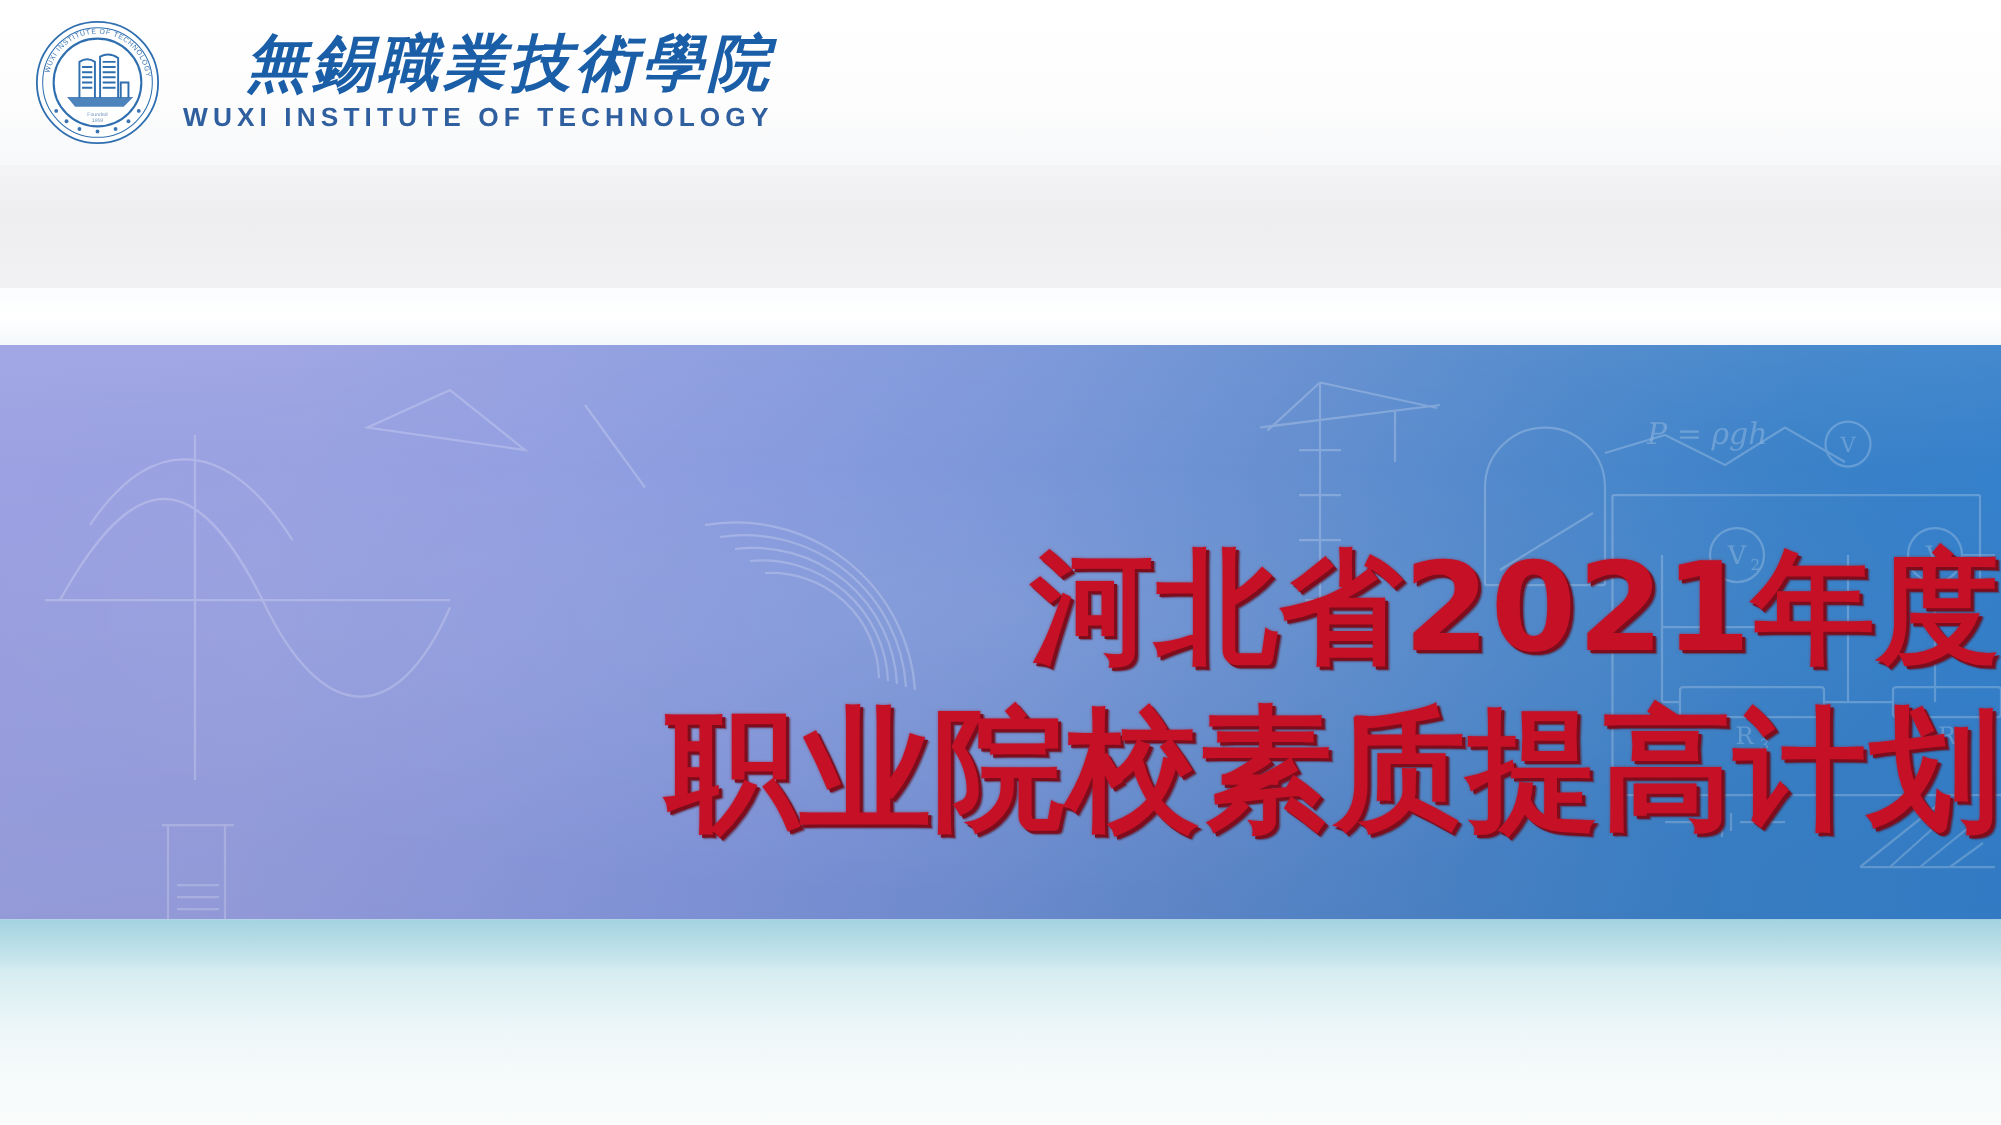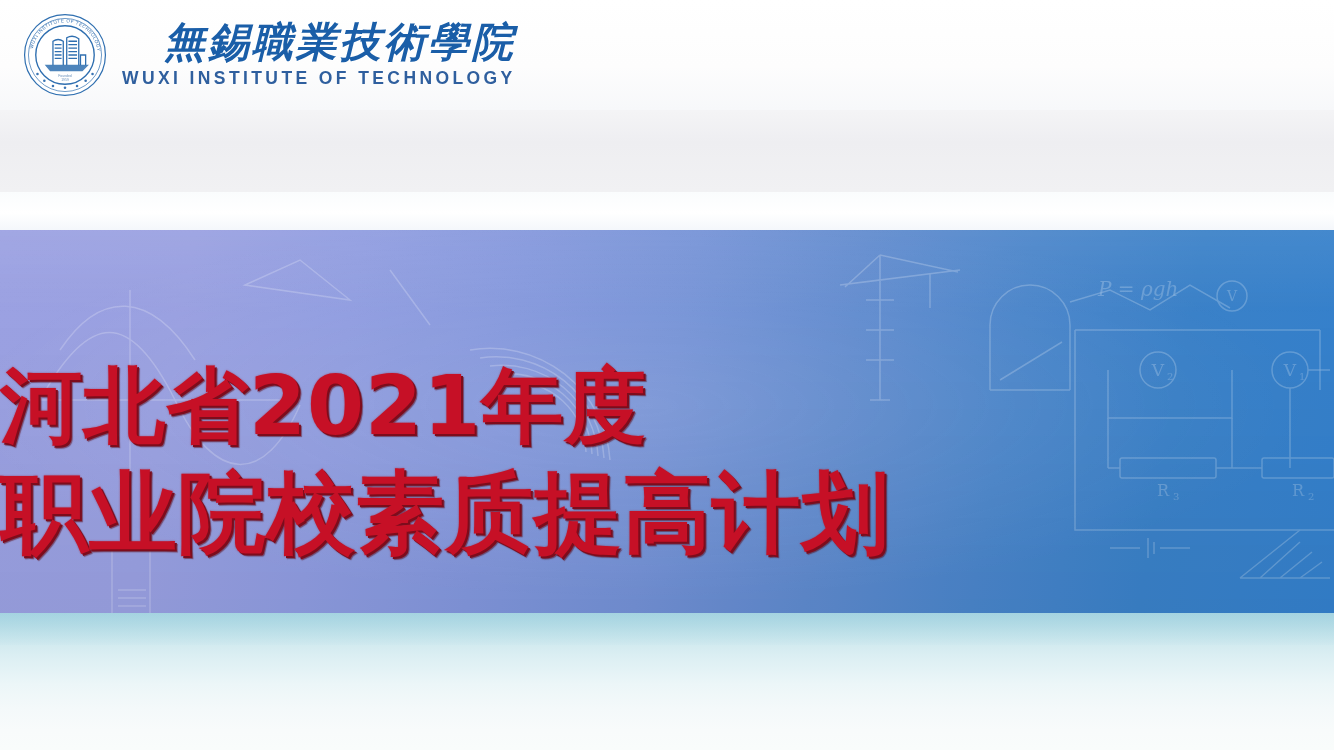--- a/index.html
+++ b/index.html
@@ -115,21 +115,21 @@
       linear-gradient(180deg, rgba(255,255,255,0.07) 0%, rgba(0,0,0,0.0) 22%, rgba(0,0,0,0.045) 100%);
     pointer-events: none;
   }
   .banner-title {
     position: absolute;
     left: 0; top: 0;
     width: 1334px;
     height: 462px;
     display: flex;
     flex-direction: column;
-    align-items: flex-start;
+    align-items: flex-end;
     justify-content: center;
     gap: 4px;
   }
   .title-line {
     font-family: "DejaVu Sans", "Liberation Sans", sans-serif;
     font-weight: 700;
     color: #c61026;
     white-space: nowrap;
     line-height: 1.02;
     letter-spacing: 1px;

